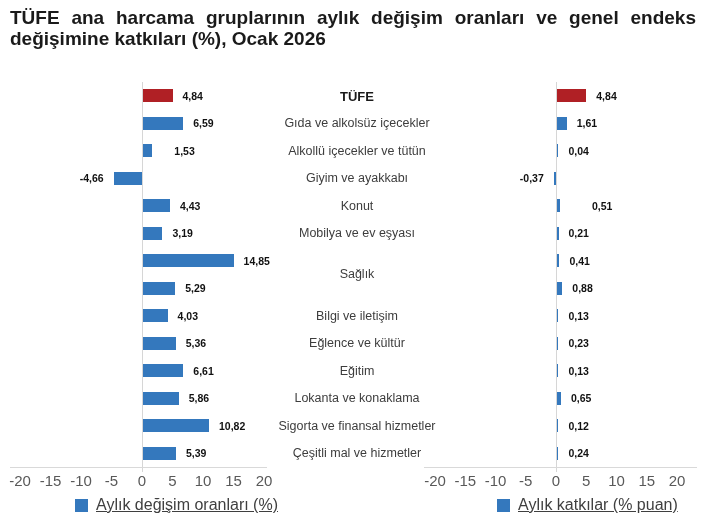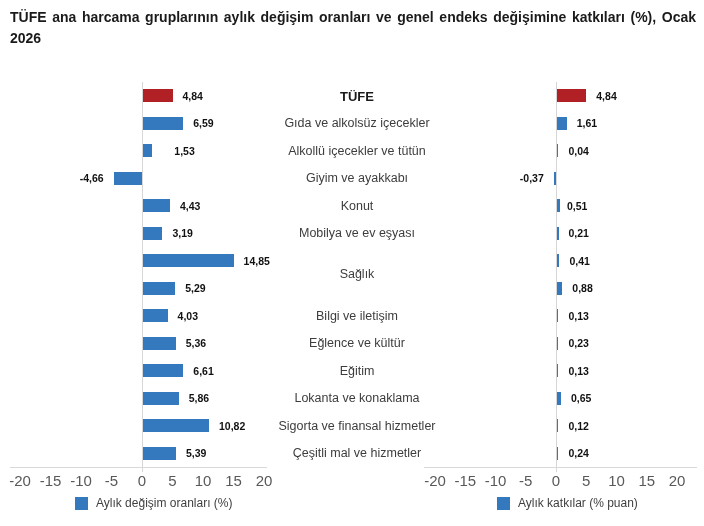--- a/index.html
+++ b/index.html
@@ -7,21 +7,21 @@
     position: relative;
     width: 704px;
     height: 526px;
     background: #ffffff;
     font-family: "Liberation Sans", sans-serif;
     overflow: hidden;
   }
   .chart-title {
     position: absolute;
     left: 10px; top: 7px; width: 686px;
-    font-size: 14px;
+    font-size: 19px;
     font-weight: 700;
     color: #1a1a1a;
     line-height: 21px;
     text-align: justify;
   }
   .canvas { position: absolute; left: 0; top: 0; width: 704px; height: 526px; }
   .axis-line { position: absolute; background: #d9d9d9; }
   .zero-line { position: absolute; width: 1px; background: #d6d6d6; }
   .bar { position: absolute; }
   .val-label {
@@ -49,22 +49,23 @@
     font-size: 15px;
     color: #595959;
     transform: translateX(-50%);
   }
   .legend {
     position: absolute;
     top: 496px;
     display: flex;
     align-items: center;
     gap: 8px;
-    font-size: 12px;
+    font-size: 16px;
     color: #3f3f3f;
+    text-decoration: underline;
   }
   .legend .swatch { width: 13px; height: 13px; display: inline-block; }
 </style>
 </head>
 <body>
 
 <div class="page">
   <div class="chart-title">TÜFE ana harcama gruplarının aylık değişim oranları ve genel endeks değişimine katkıları (%), Ocak 2026</div>
   <div class="canvas" id="canvas">
       <div class="zero-line" style="left: 142px; top: 82px; height: 390px;"></div>
@@ -119,21 +120,21 @@
       <div class="tick-label" style="left: 677px; top: 472px;">20</div>
       <div class="bar" style="left: 557px; top: 89.25px; width: 29.282px; height: 13px; background: rgb(176, 32, 37);"></div>
       <div class="val-label" style="top: 95.75px; left: 596.282px;">4,84</div>
       <div class="bar" style="left: 557px; top: 116.75px; width: 9.7405px; height: 13px; background: rgb(52, 120, 189);"></div>
       <div class="val-label" style="top: 123.25px; left: 576.74px;">1,61</div>
       <div class="bar" style="left: 557px; top: 144.25px; width: 1.4px; height: 13px; background: rgb(52, 120, 189);"></div>
       <div class="val-label" style="top: 150.75px; left: 568.4px;">0,04</div>
       <div class="bar" style="left: 553.761px; top: 171.75px; width: 2.2385px; height: 13px; background: rgb(52, 120, 189);"></div>
       <div class="val-label" style="top: 178.25px; right: 160.238px;">-0,37</div>
       <div class="bar" style="left: 557px; top: 199.25px; width: 3.0855px; height: 13px; background: rgb(52, 120, 189);"></div>
-      <div class="val-label" style="top: 205.75px; left: 567px;">0,51</div>
+      <div class="val-label" style="top: 205.75px; left: 592px;">0,51</div>
       <div class="bar" style="left: 557px; top: 226.75px; width: 1.5125px; height: 13px; background: rgb(52, 120, 189);"></div>
       <div class="val-label" style="top: 233.25px; left: 568.513px;">0,21</div>
       <div class="bar" style="left: 557px; top: 254.25px; width: 2.4805px; height: 13px; background: rgb(52, 120, 189);"></div>
       <div class="val-label" style="top: 260.75px; left: 569.481px;">0,41</div>
       <div class="bar" style="left: 557px; top: 281.75px; width: 5.324px; height: 13px; background: rgb(52, 120, 189);"></div>
       <div class="val-label" style="top: 288.25px; left: 572.324px;">0,88</div>
       <div class="bar" style="left: 557px; top: 309.25px; width: 1.4px; height: 13px; background: rgb(52, 120, 189);"></div>
       <div class="val-label" style="top: 315.75px; left: 568.4px;">0,13</div>
       <div class="bar" style="left: 557px; top: 336.75px; width: 1.4px; height: 13px; background: rgb(52, 120, 189);"></div>
       <div class="val-label" style="top: 343.25px; left: 568.4px;">0,23</div>

